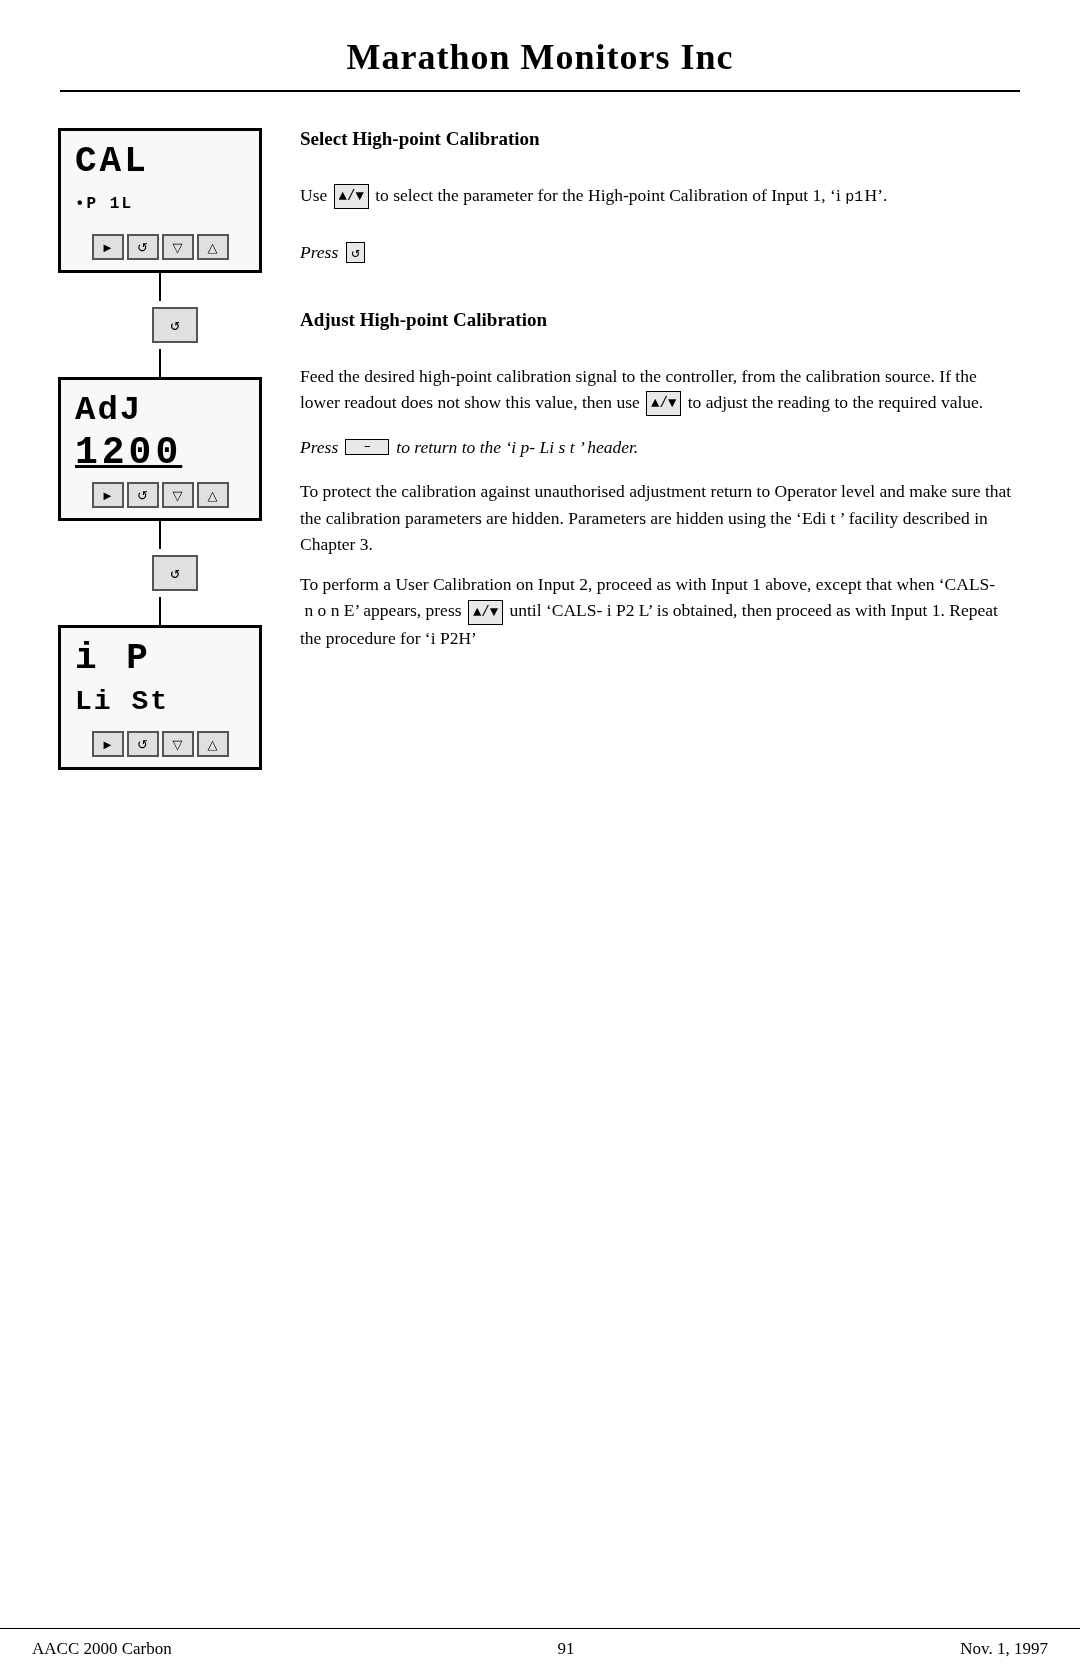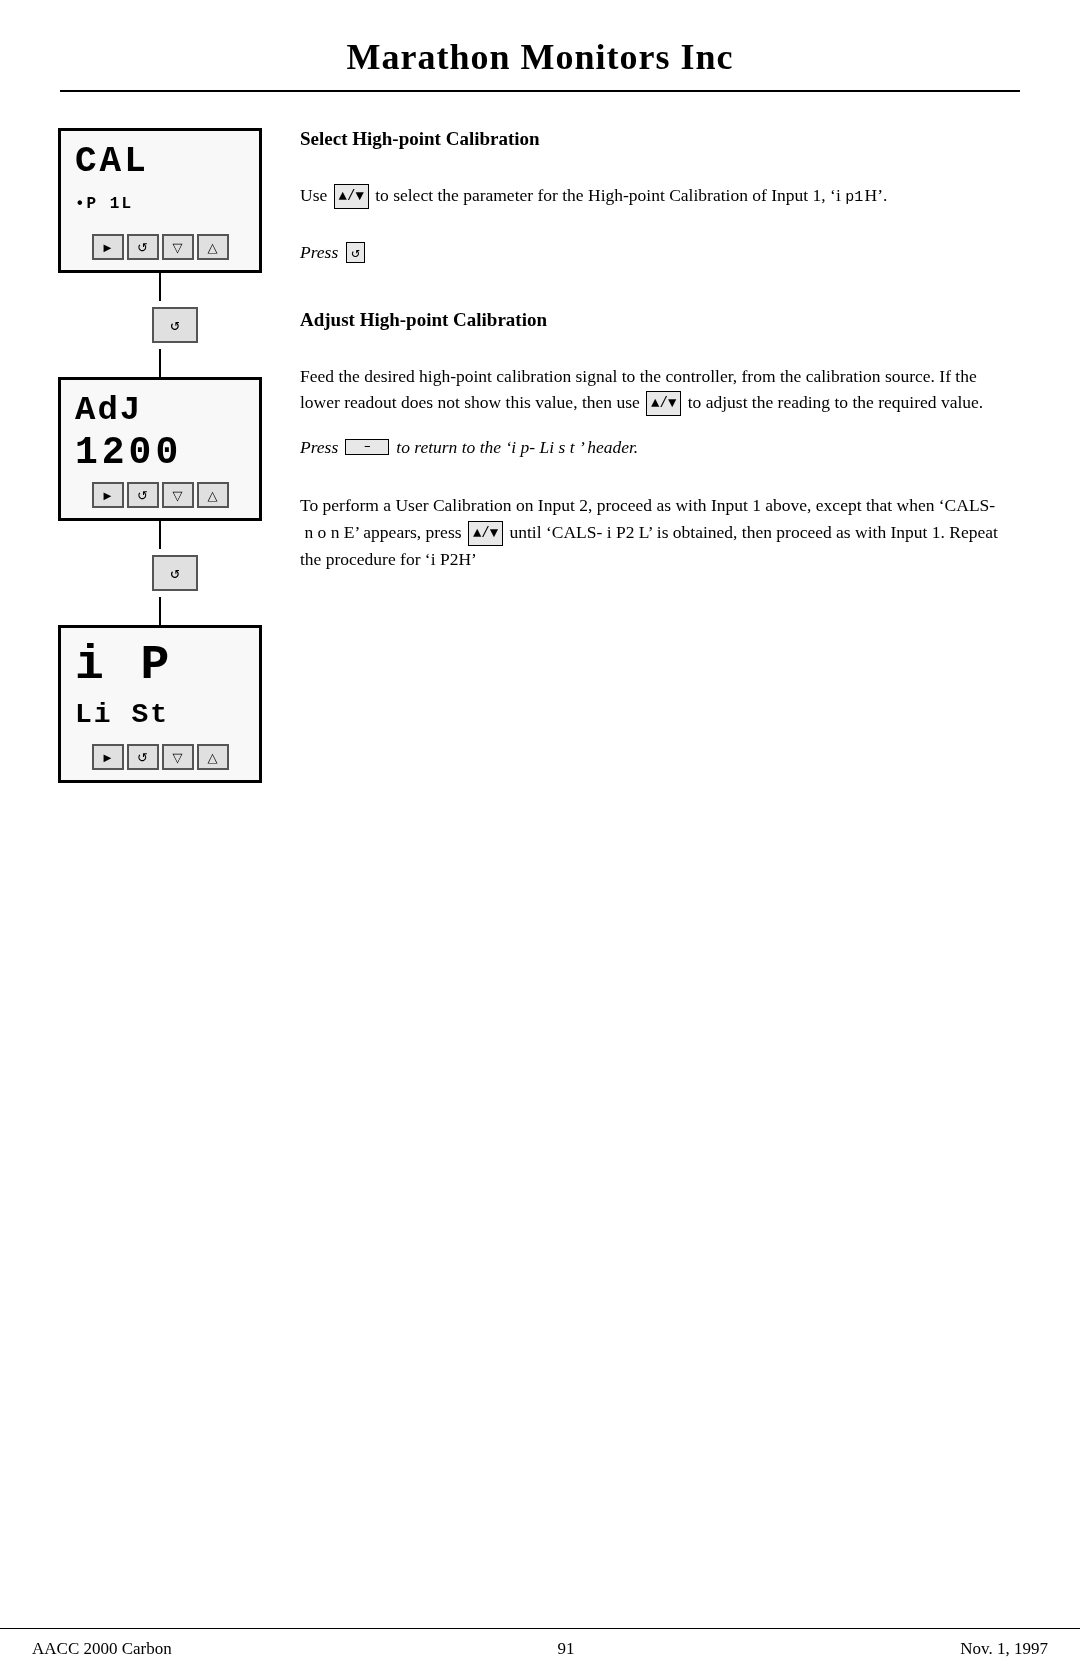--- a/index.html
+++ b/index.html
@@ -215,25 +215,26 @@
     }
 
     
     .adj-display .display-row-top {
       font-size: 34px;
       letter-spacing: 2px;
     }
     .adj-display .display-row-bottom {
       font-size: 38px;
       letter-spacing: 4px;
+      text-decoration: underline;
     }
 
     
     .ip-display .display-row-top {
-      font-size: 48px;
+      font-size: 36px;
       letter-spacing: 4px;
     }
     .ip-display .display-row-bottom {
       font-size: 28px;
       letter-spacing: 2px;
     }
 
     
     .seg {
       font-family: "Courier New", Courier, monospace;
@@ -325,20 +326,23 @@
       <p class="section-text">
         Feed the desired high-point calibration signal to the controller, from the calibration source.  If the lower readout does not show this value, then use <span class="inline-btn">▲/▼</span> to adjust the reading to the required value.
       </p>
       <div class="spacer"></div>
       <p class="press-line">
         <em>Press</em>
         <span class="inline-btn-small">&nbsp;&nbsp;–&nbsp;&nbsp;</span>
         <span class="section-text">to return to the ‘i&nbsp;p‑&nbsp;Li&nbsp;s&nbsp;t&nbsp;’ header.</span>
       </p>
       <div class="spacer"></div>
+      <p class="section-text">
+        To protect the calibration against unauthorised adjustment return to Operator level and make sure that the calibration parameters are hidden.  Parameters are hidden using the ‘Edi&nbsp;t&nbsp;’ facility described in Chapter 3.
+      </p>
       <div class="spacer"></div>
       <p class="section-text">
         To perform a User Calibration on Input 2, proceed as with Input 1 above, except that when ‘CAL​S-&nbsp;n&nbsp;o&nbsp;n&nbsp;E’ appears, press <span class="inline-btn">▲/▼</span> until ‘CAL​S-&nbsp;i&nbsp;P2​&nbsp;L’ is obtained, then proceed as with Input 1.  Repeat the procedure for ‘i&nbsp;P2​H’
       </p>
     </div>
 
   </div>
 
 </div>
 

